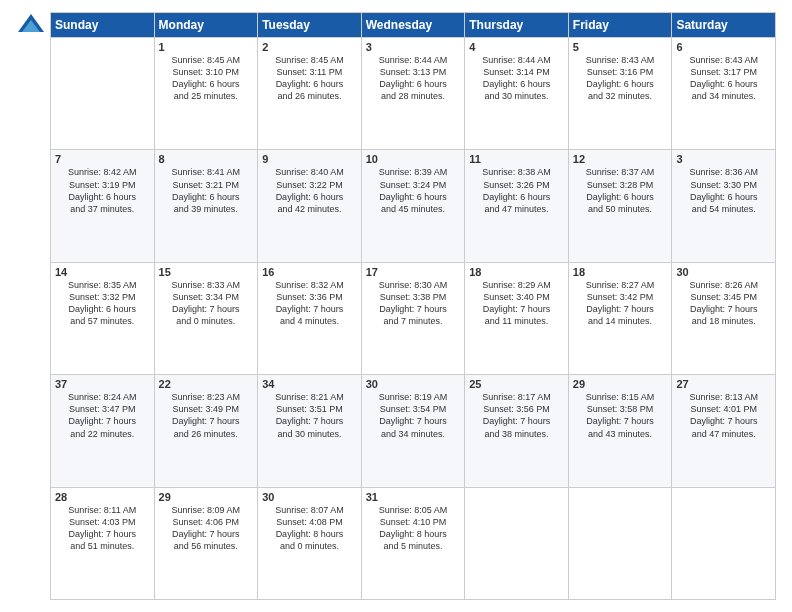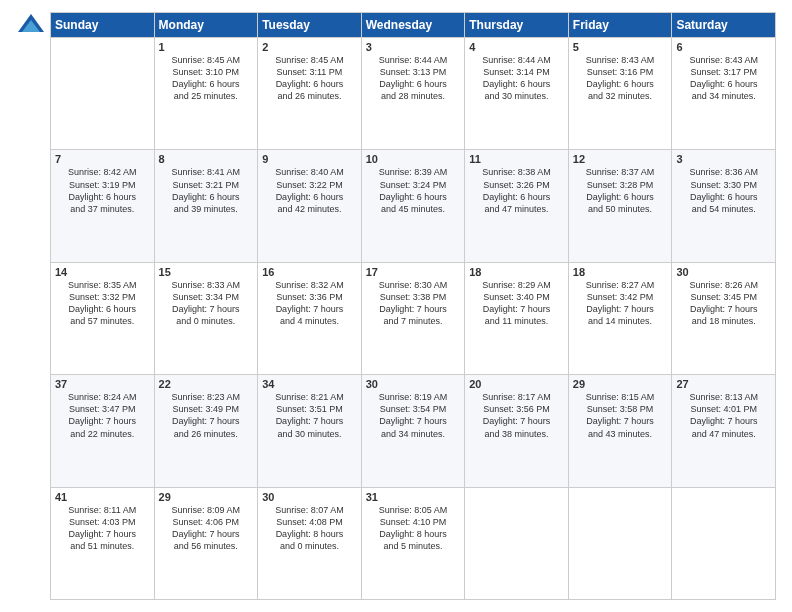--- a/index.html
+++ b/index.html
@@ -232,35 +232,35 @@
           </td>
           <td>
             <span class="day-number">34</span>
             <div class="day-info">Sunrise: 8:21 AM<br>Sunset: 3:51 PM<br>Daylight: 7 hours<br>and 30 minutes.</div>
           </td>
           <td>
             <span class="day-number">30</span>
             <div class="day-info">Sunrise: 8:19 AM<br>Sunset: 3:54 PM<br>Daylight: 7 hours<br>and 34 minutes.</div>
           </td>
           <td>
-            <span class="day-number">20</span>
+            <span class="day-number">25</span>
             <div class="day-info">Sunrise: 8:17 AM<br>Sunset: 3:56 PM<br>Daylight: 7 hours<br>and 38 minutes.</div>
           </td>
           <td>
             <span class="day-number">29</span>
             <div class="day-info">Sunrise: 8:15 AM<br>Sunset: 3:58 PM<br>Daylight: 7 hours<br>and 43 minutes.</div>
           </td>
           <td>
             <span class="day-number">27</span>
             <div class="day-info">Sunrise: 8:13 AM<br>Sunset: 4:01 PM<br>Daylight: 7 hours<br>and 47 minutes.</div>
           </td>
         </tr>
         <tr>
           <td>
-            <span class="day-number">41</span>
+            <span class="day-number">28</span>
             <div class="day-info">Sunrise: 8:11 AM<br>Sunset: 4:03 PM<br>Daylight: 7 hours<br>and 51 minutes.</div>
           </td>
           <td>
             <span class="day-number">29</span>
             <div class="day-info">Sunrise: 8:09 AM<br>Sunset: 4:06 PM<br>Daylight: 7 hours<br>and 56 minutes.</div>
           </td>
           <td>
             <span class="day-number">30</span>
             <div class="day-info">Sunrise: 8:07 AM<br>Sunset: 4:08 PM<br>Daylight: 8 hours<br>and 0 minutes.</div>
           </td>

